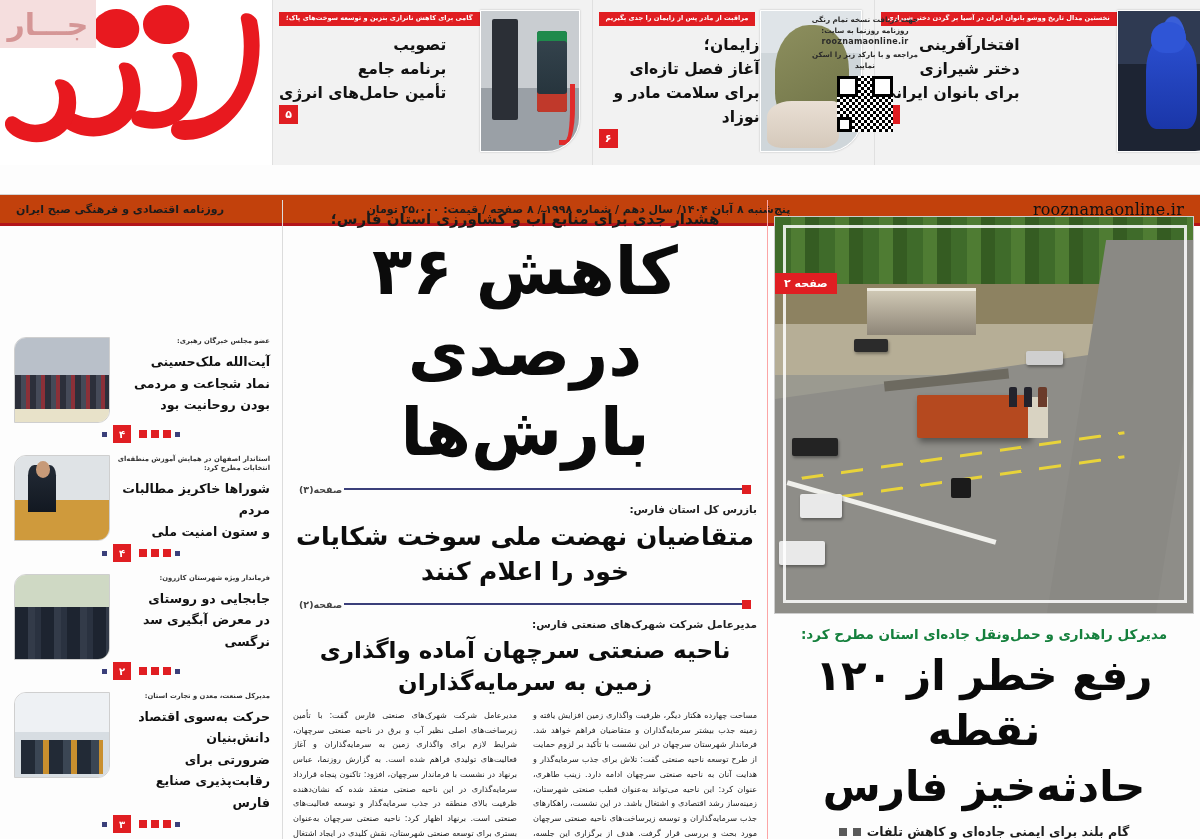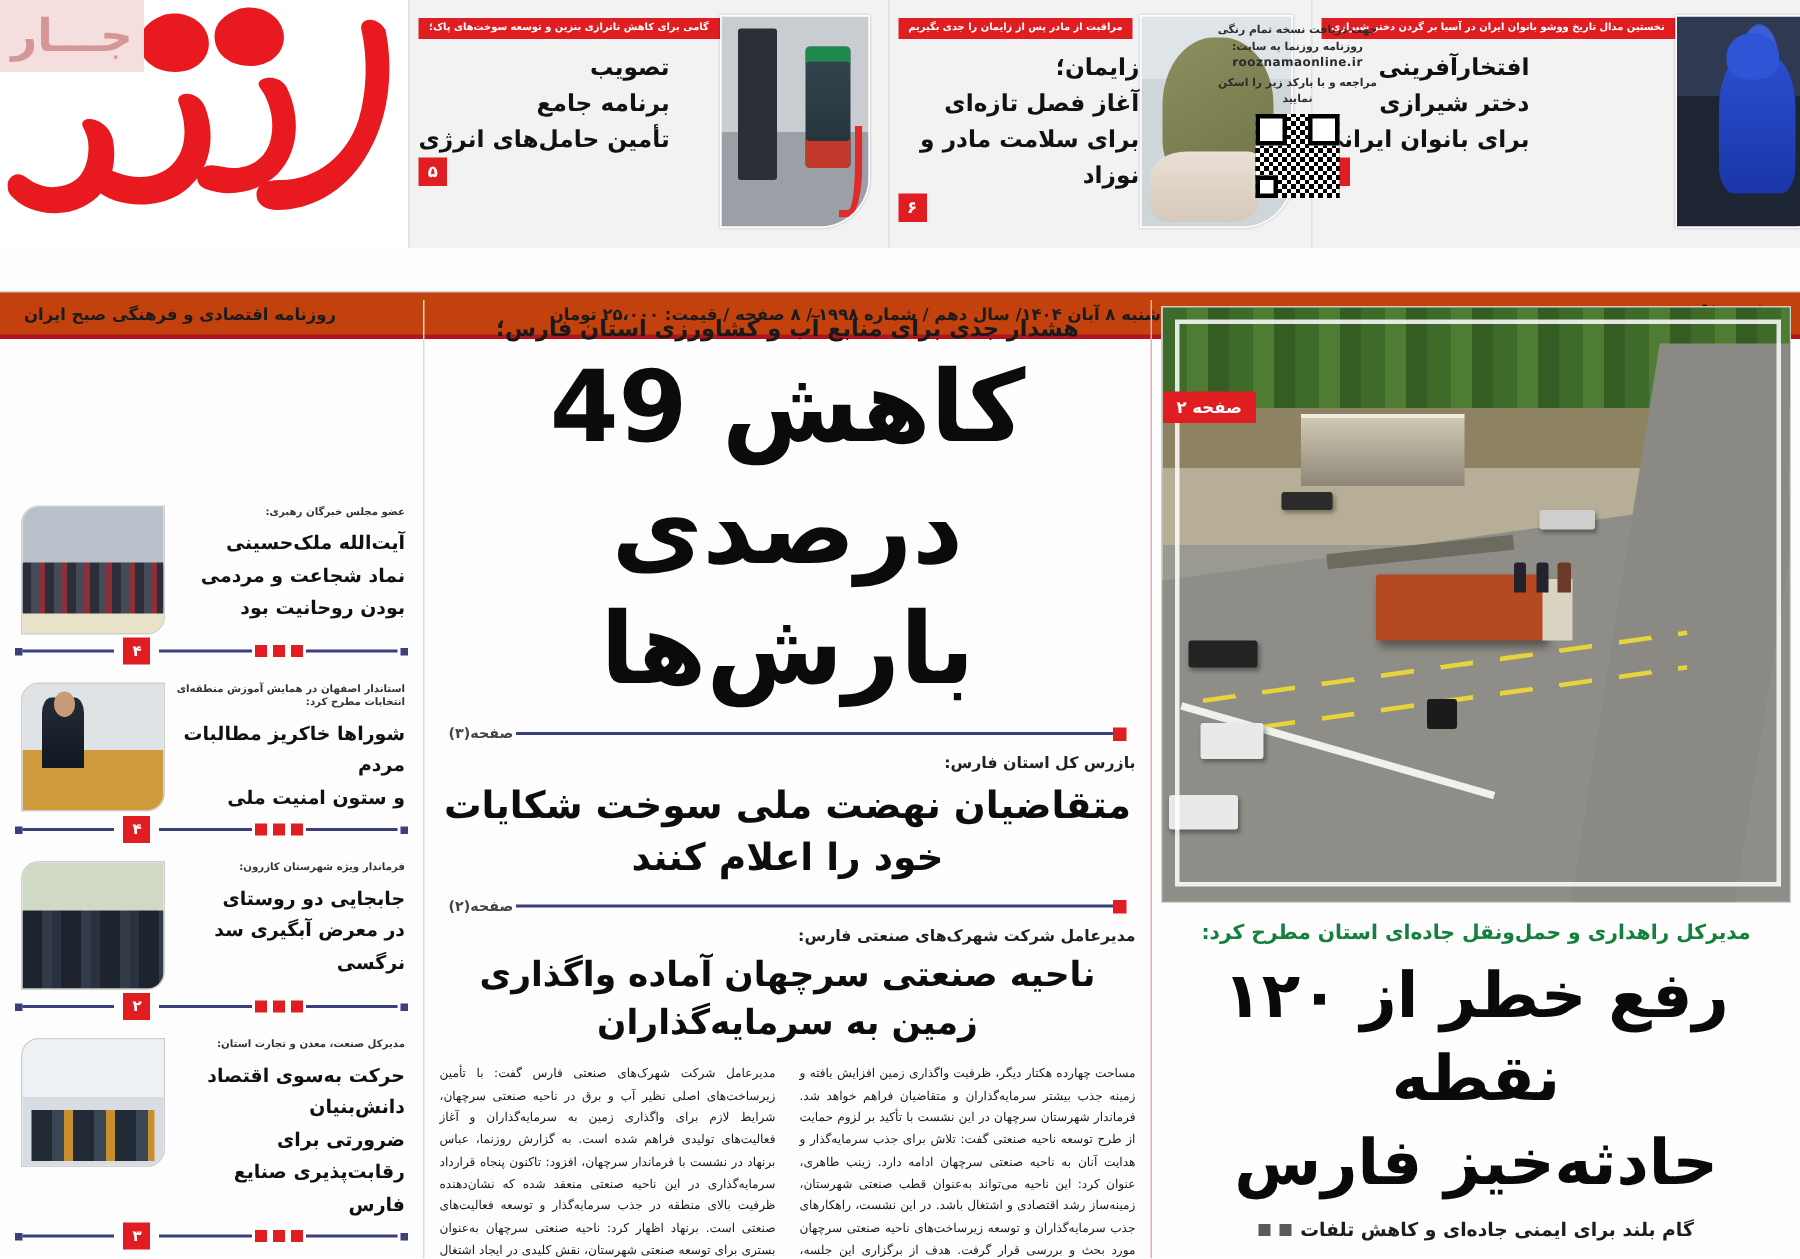--- a/index.html
+++ b/index.html
@@ -234,20 +234,21 @@
     width: 1200px; height: 639px;
     display: flex; flex-direction: row-reverse;
   }
 
   
   .rail {
     flex: 0 0 282px;
     padding: 6px 8px 0 6px;
     display: flex; flex-direction: column;
     border-right: 0;
+    align-items: center;
   }
   .rail-spacer { height: 210px; }
   .rail-item {
     display: flex; flex-direction: row-reverse;
     align-items: flex-start;
     padding: 6px 4px 0 0;
     position: relative;
   }
   .rail-text {
     flex: 1 1 auto;
@@ -383,20 +384,21 @@
     font-size: 8.1px; line-height: 1.82;
     text-align: justify; color: #1a1a1a;
   }
 
   
   .leftcol {
     flex: 0 0 432px;
     padding: 4px 6px 0 6px;
     display: flex; flex-direction: column;
     position: relative;
+    justify-content: flex-end;
   }
   .lead-photo {
     position: relative;
     width: 100%; height: 398px;
     overflow: hidden;
     background: #b9b2a2;
     border: 1px solid #cdcdcd;
   }
   .ph-road {
     position: absolute; inset: 0;
@@ -671,21 +673,21 @@
         <span class="rr-sq"></span>
         <span class="rr-sq"></span>
         <span class="rr-sq"></span>
         <span class="rr-line"></span>
         <span class="rr-dot"></span>
       </div>
     </div>
 
     <div class="center">
       <div class="lead-kicker">هشدار جدی برای منابع آب و کشاورزی استان فارس؛</div>
-      <div class="lead-head">کاهش 49 درصدی بارش‌ها</div>
+      <div class="lead-head">کاهش ۳۶ درصدی بارش‌ها</div>
 
       <div class="hrule">
         <span class="pg">صفحه(۳)</span>
         <span class="ln"></span>
         <span class="sq"></span>
       </div>
 
       <div class="sub-kicker">بازرس کل استان فارس:</div>
       <div class="sub-head">متقاضیان نهضت ملی سوخت شکایات خود را اعلام کنند</div>
 

